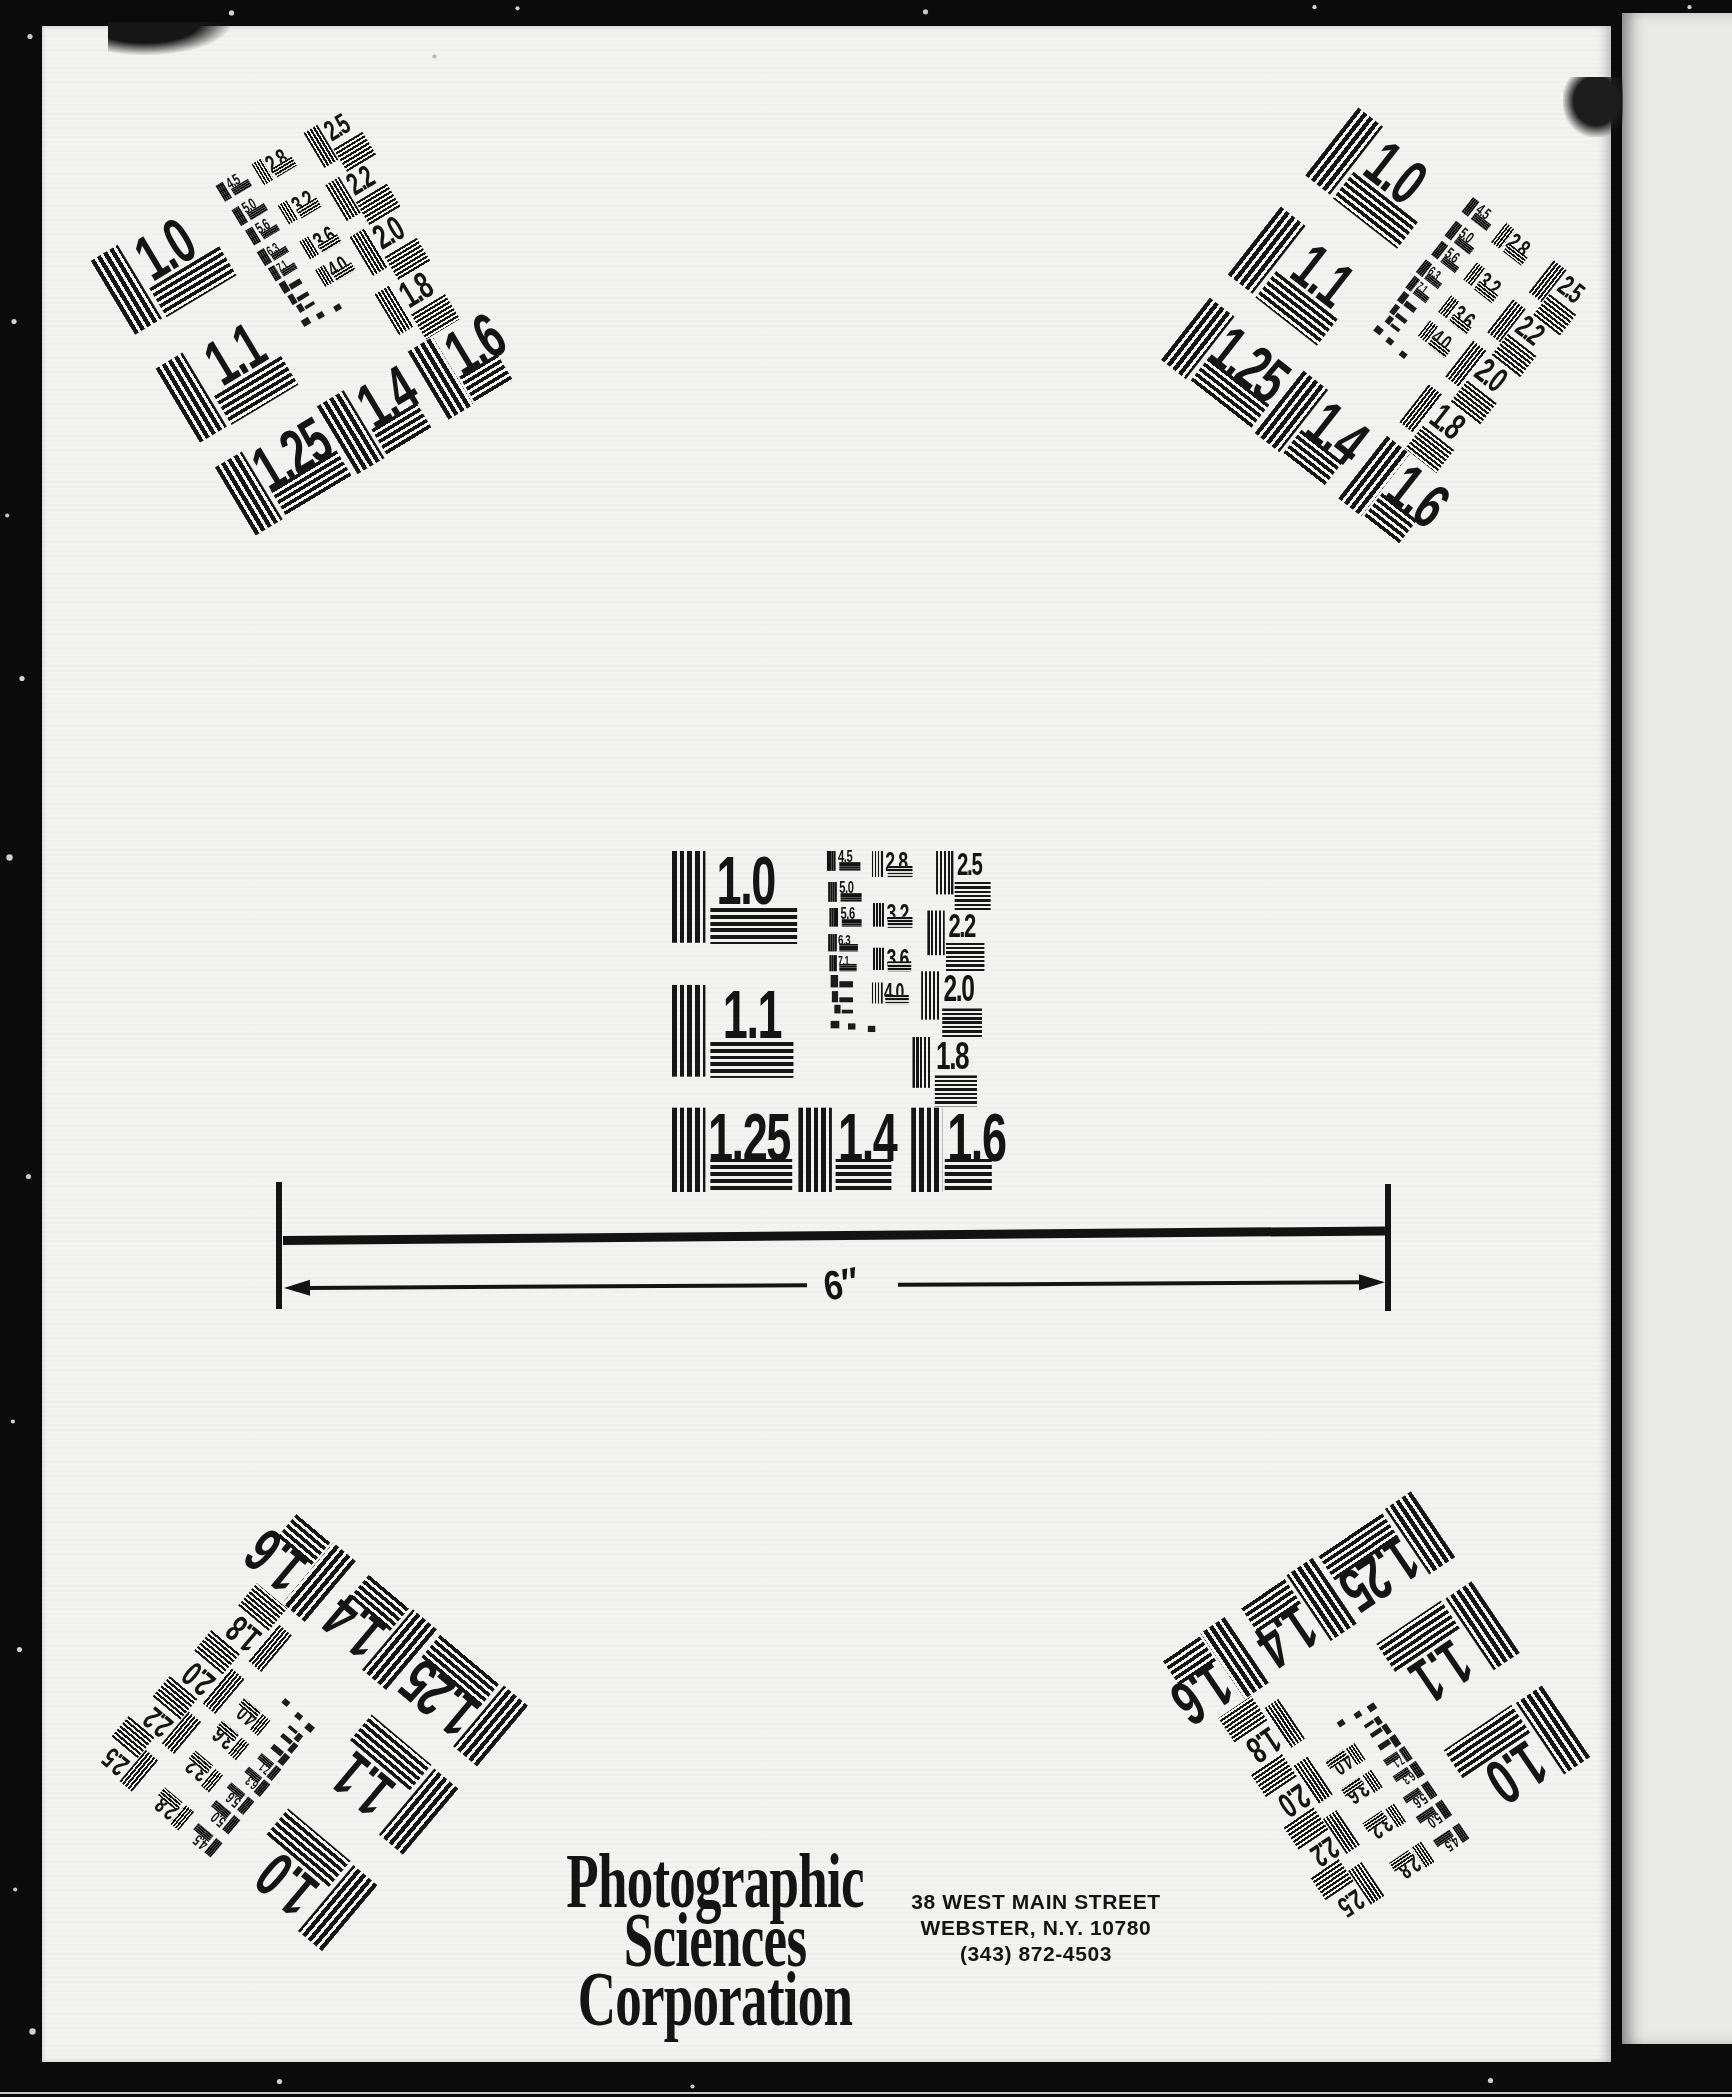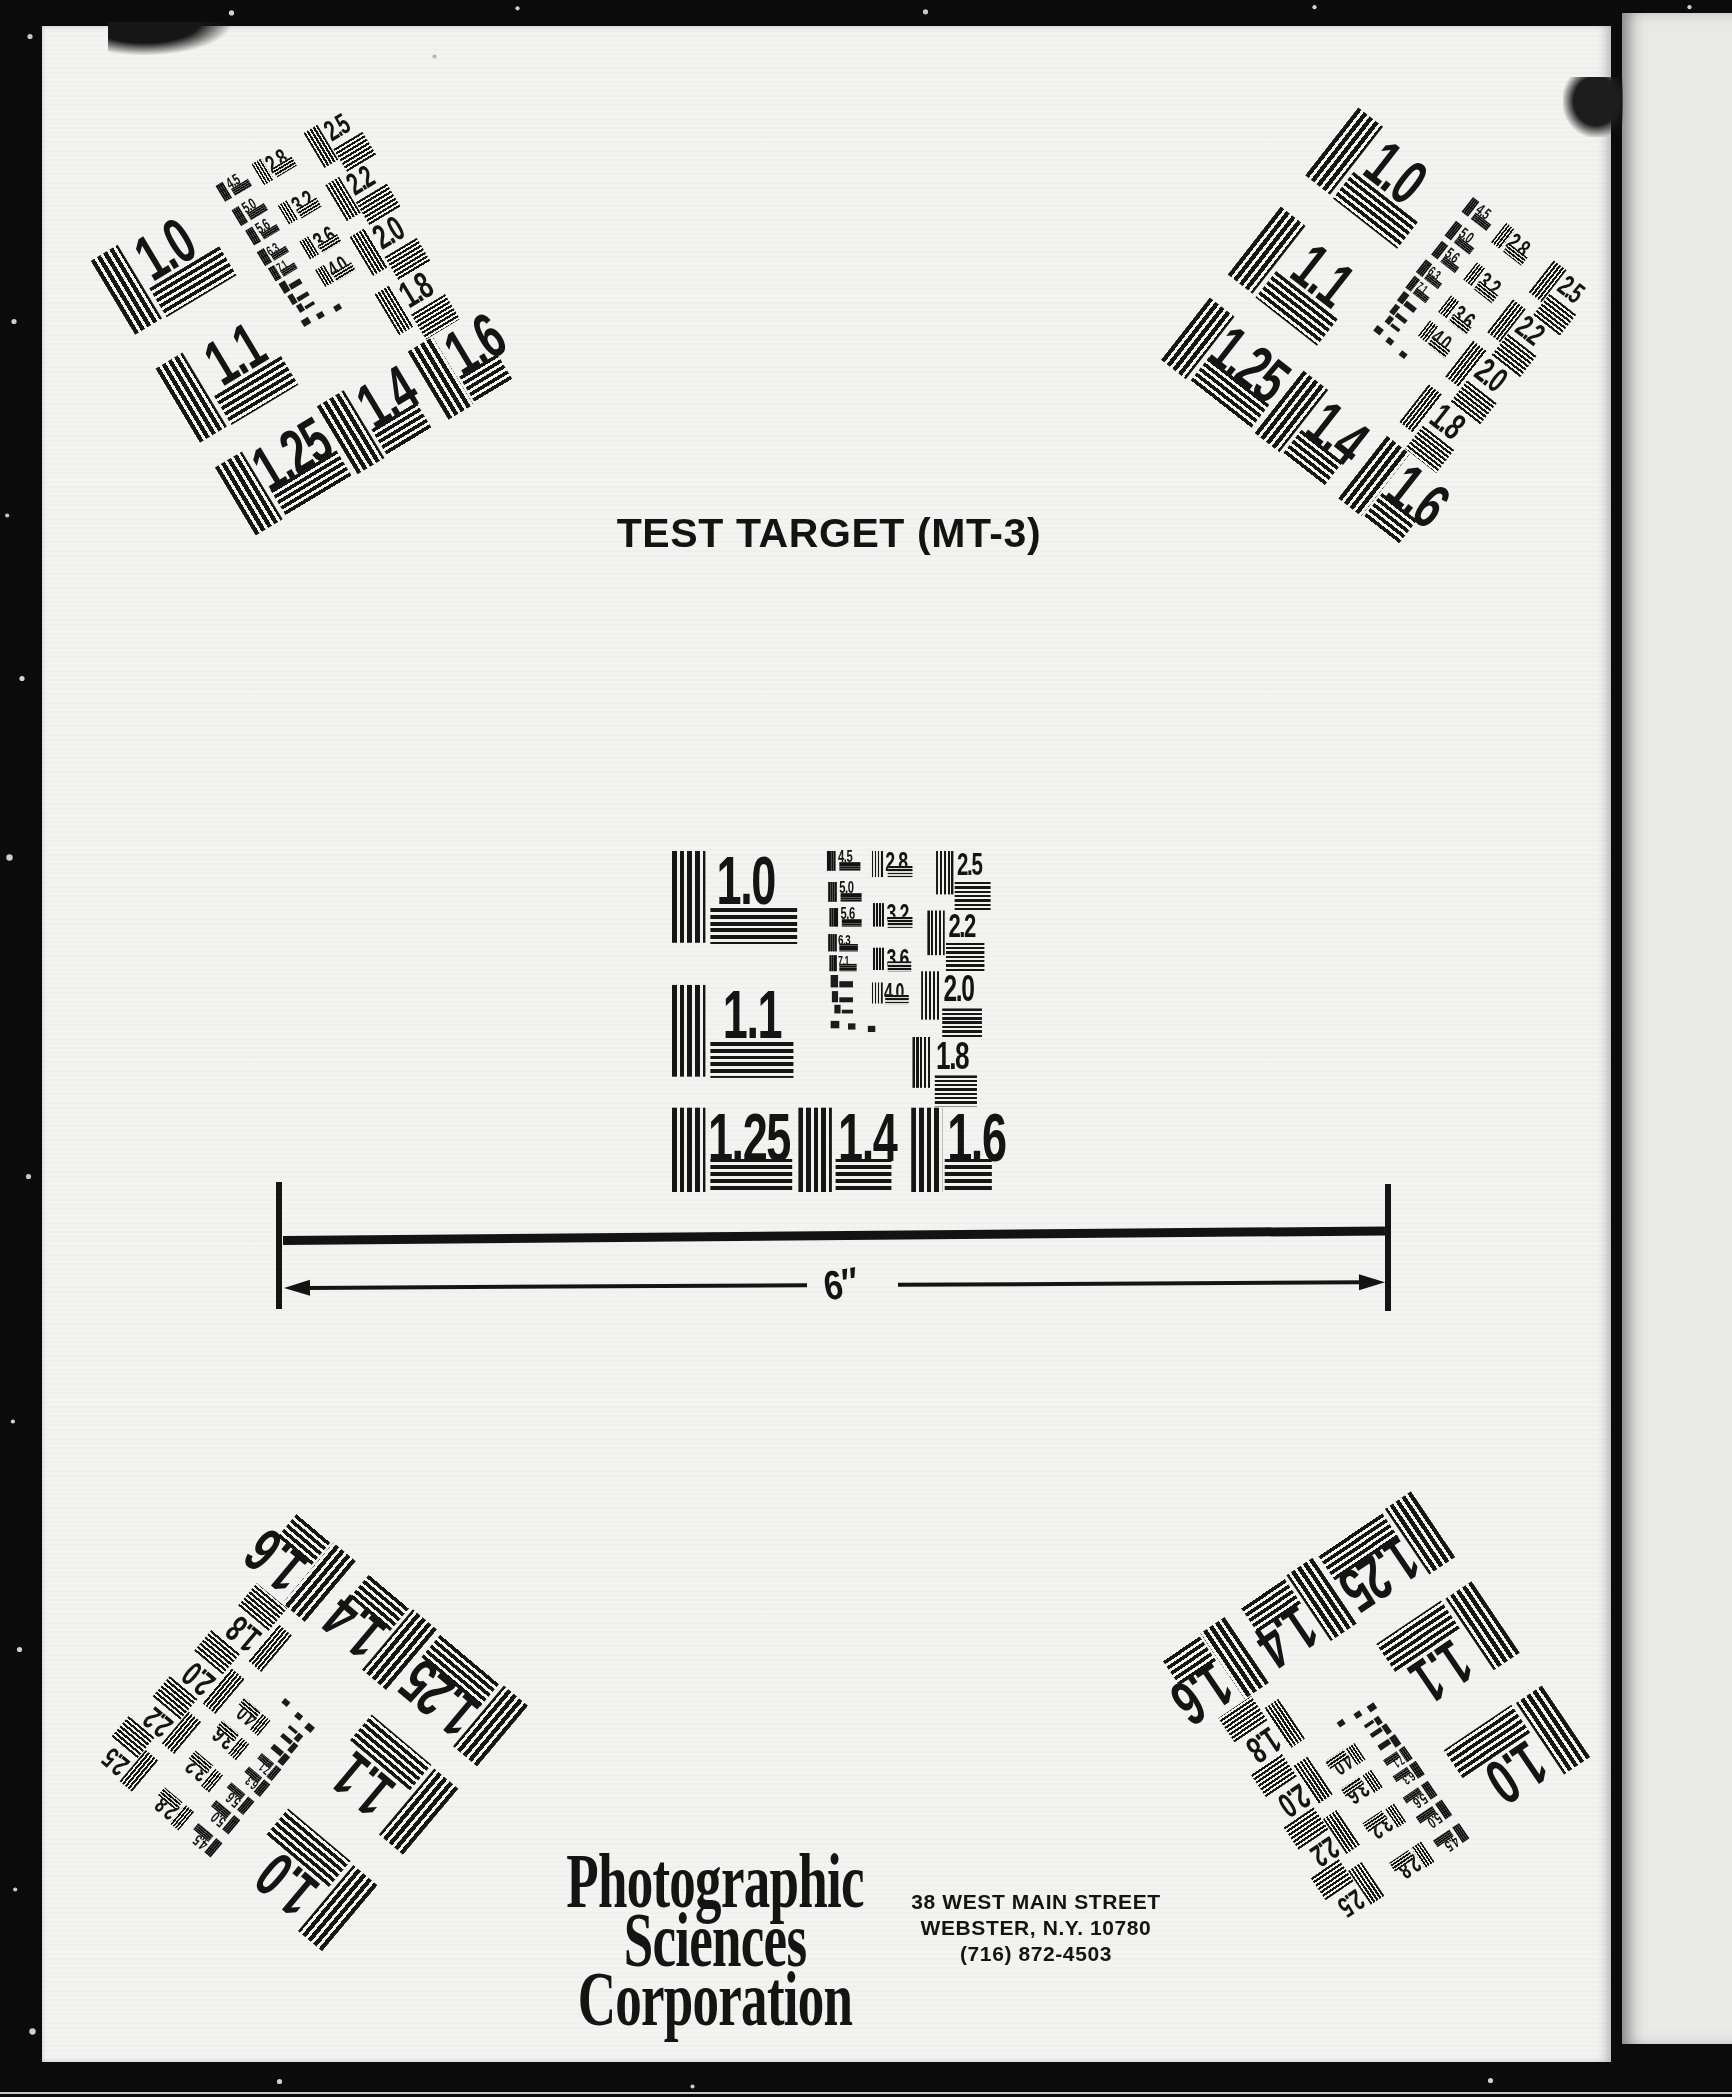--- a/index.html
+++ b/index.html
@@ -699,21 +699,20 @@
     </div>
     <div class="el" style="left:161px;top:106px;width:30px;height:19.4px" data-name="target-element-4-0">
       <div class="vbt" style="left:0;top:0;width:8.5px;height:17px" data-name="vertical-bars"></div>
       <div class="num nt" style="left:10.3px;top:-1.7px;font-size:19.4px" data-name="resolution-number">4.0</div>
       <div class="hbt" style="left:11.4px;top:10.3px;width:19px;height:8px" data-name="horizontal-bars"></div>
     </div>
   </div>
 </div>
 
 <div id="title" data-name="page-title">
-  <div data-name="title-line-2">TEST TARGET (MT-3)</div>
 </div>
 
 <div id="ruler" data-name="scale-ruler">
   <div class="endbar" style="left:0;top:0" data-name="ruler-endbar-left"></div>
   <div class="endbar" style="left:1109px;top:1.7px" data-name="ruler-endbar-right"></div>
   <div class="thick" data-name="ruler-bar"></div>
   <div class="arrow" data-name="ruler-arrow-line">
     <div class="head-l" data-name="arrowhead-left-icon"></div>
     <div class="seg s1" data-name="arrow-segment"></div>
     <div class="seg s2" data-name="arrow-segment"></div>
@@ -725,15 +724,15 @@
 <div id="org" data-name="organization-name">
   <div class="inner" data-name="organization-name-text">
     <div data-name="org-line-1">Photographic</div>
     <div data-name="org-line-2">Sciences</div>
     <div data-name="org-line-3">Corporation</div>
   </div>
 </div>
 <div id="address" data-name="organization-address">
   <div data-name="address-line-1">38 WEST MAIN STREET</div>
   <div data-name="address-line-2">WEBSTER, N.Y. 10780</div>
-  <div data-name="address-line-3">(716) 872-4503</div>
+  <div data-name="address-line-3">(343) 872-4503</div>
 </div>
 
 
 </body></html>

